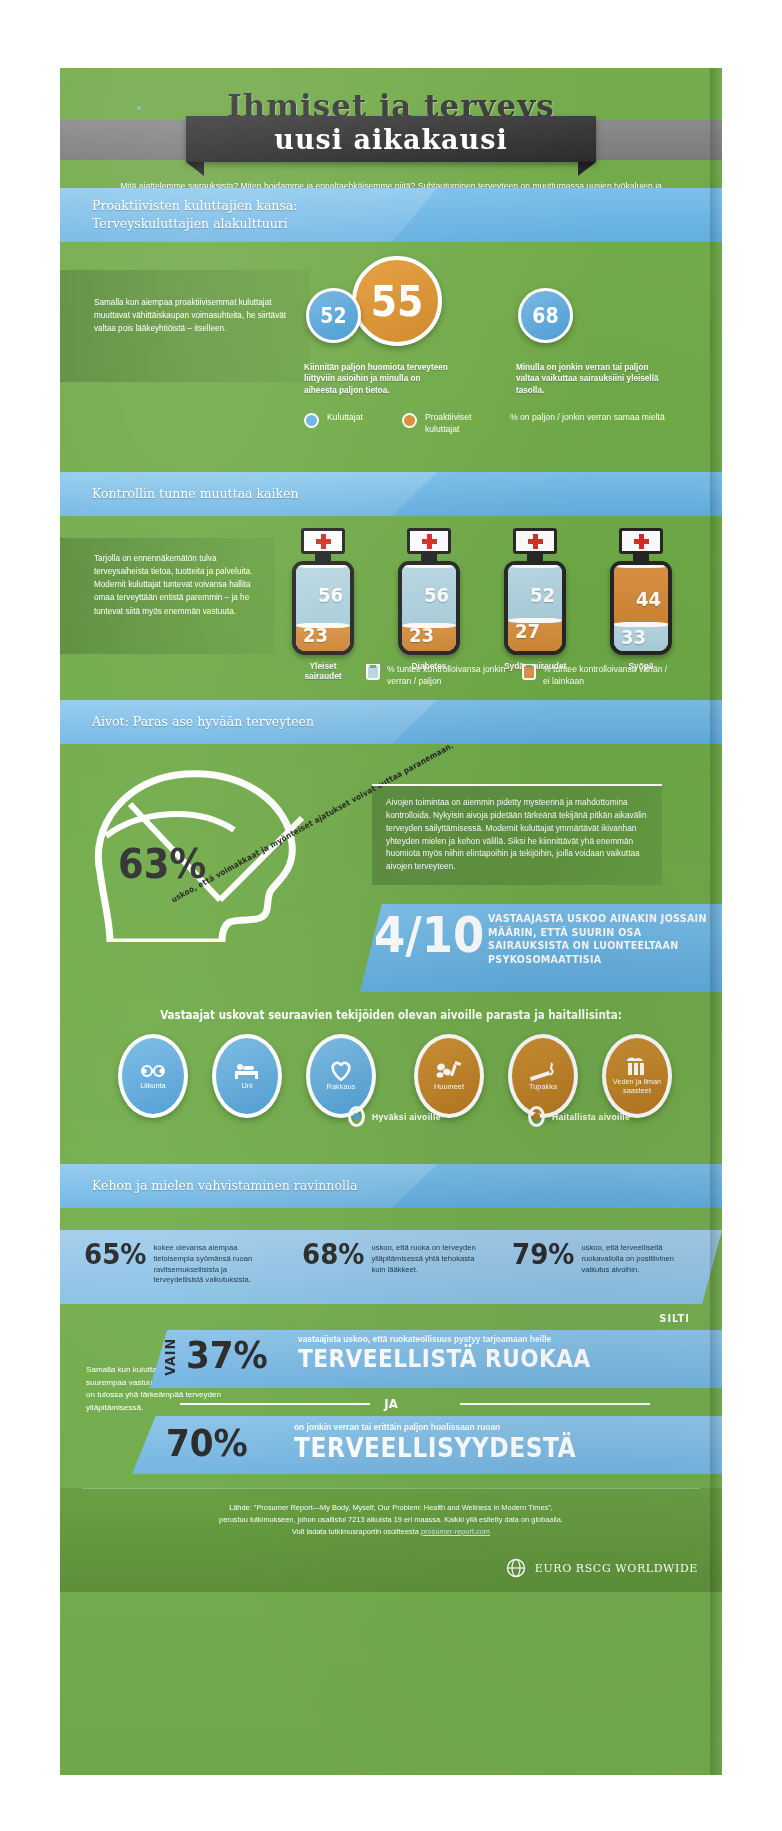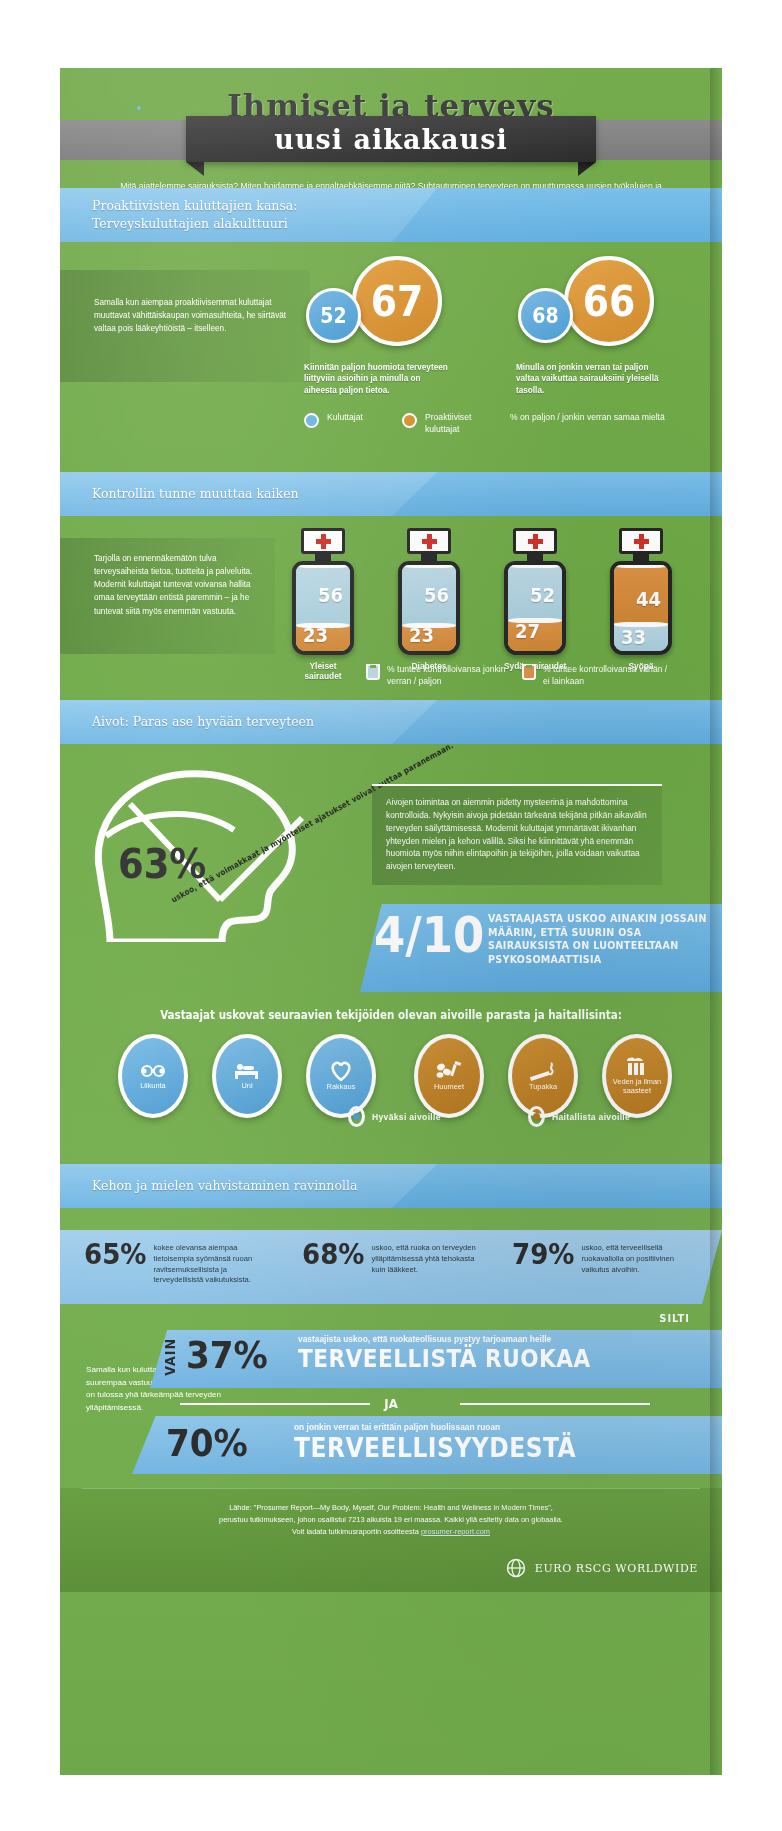--- a/index.html
+++ b/index.html
@@ -292,27 +292,26 @@
       <div>Terveyskuluttajien alakulttuuri</div>
     </div>
   </div>
 
   <div class="circles-wrap">
     <div class="panel" style="left:0;top:28px;width:250px;height:112px;">
       <p style="padding:26px 22px 0 34px;">Samalla kun aiempaa proaktiivisemmat kuluttajat muuttavat vähittäiskaupan voimasuhteita, he siirtävät valtaa pois lääkeyhtiöistä – itselleen.</p>
     </div>
 
     <div class="grp" style="left:236px; top:14px; width:180px; height:100px;">
-      <div class="circ big" style="left:56px; top:0;">67</div>
+      <div class="circ big" style="left:56px; top:0;">55</div>
       <div class="circ small" style="left:10px; top:32px;">52</div>
     </div>
     <div class="circ-cap" style="left:244px; top:120px;">Kiinnitän paljon huomiota terveyteen liittyviin asioihin ja minulla on aiheesta paljon tietoa.</div>
 
     <div class="grp" style="left:448px; top:14px; width:180px; height:100px;">
-      <div class="circ big" style="left:56px; top:0;">66</div>
       <div class="circ small" style="left:10px; top:32px;">68</div>
     </div>
     <div class="circ-cap" style="left:456px; top:120px;">Minulla on jonkin verran tai paljon valtaa vaikuttaa sairauksiini yleisellä tasolla.</div>
 
     <div class="legend-row" style="left:244px; top:170px;">
       <span class="legend-dot blue"></span>
       <span class="legend-txt">Kuluttajat</span>
     </div>
     <div class="legend-row" style="left:342px; top:170px; width:86px;">
       <span class="legend-dot orange"></span>

